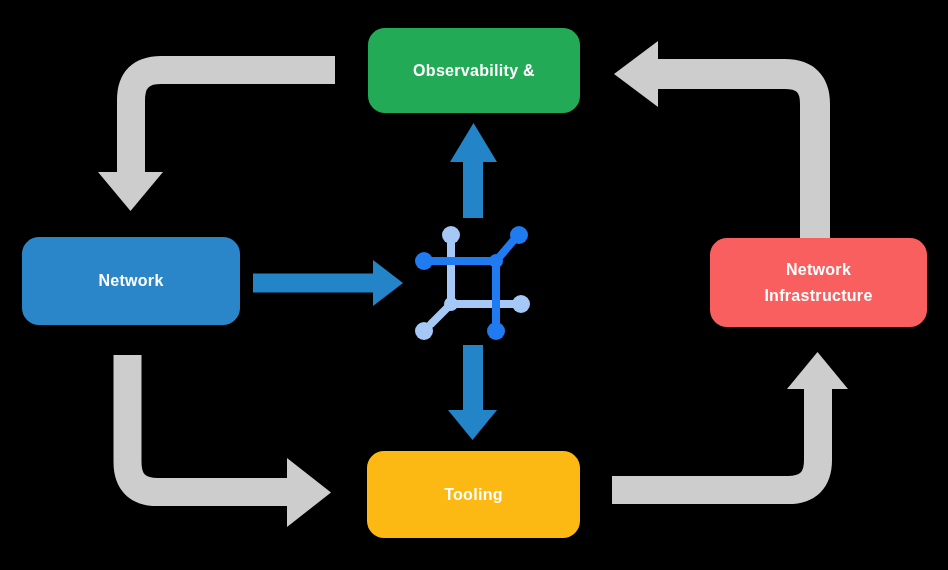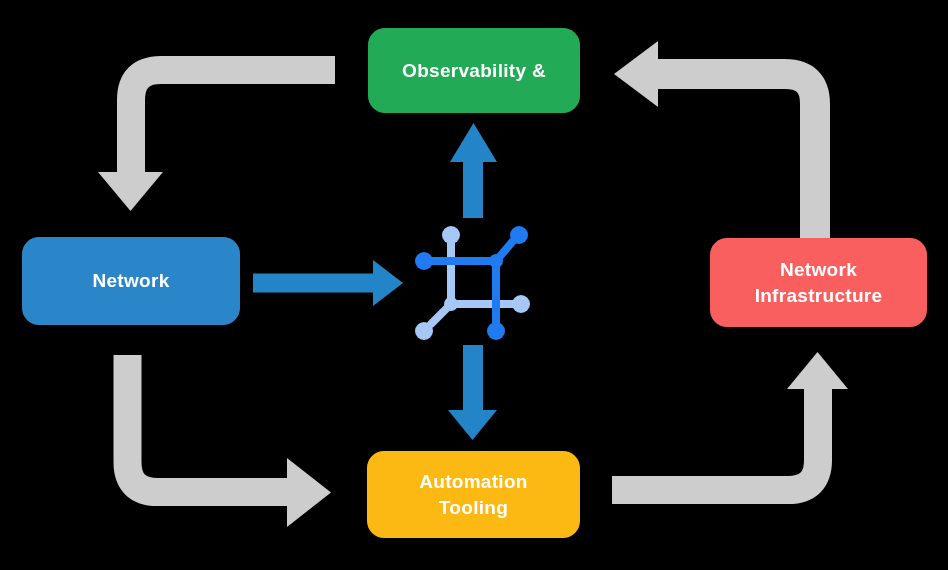--- a/index.html
+++ b/index.html
@@ -22,21 +22,21 @@
     height: 570px;
   }
   .node {
     position: absolute;
     border-radius: 17px;
     display: flex;
     flex-direction: column;
     align-items: center;
     justify-content: center;
     color: #ffffff;
-    font-size: 19px;
+    font-size: 16px;
     font-weight: 700;
     letter-spacing: 0.3px;
     line-height: 26px;
     text-align: center;
     z-index: 2;
   }
   .node span { display: block; }
   .node-observability { left: 368px; top: 28px;  width: 212px; height: 85px; }
   .node-operations    { left: 22px;  top: 237px; width: 218px; height: 88px; }
   .node-infrastructure{ left: 710px; top: 238px; width: 217px; height: 89px; }
@@ -55,21 +55,20 @@
   <div class="node node-operations" style="background-color: rgb(42, 134, 200);">
     <span>Network</span>
   </div>
 
   <div class="node node-infrastructure" style="background-color: rgb(250, 95, 95);">
     <span>Network</span>
     <span>Infrastructure</span>
   </div>
 
   <div class="node node-automation" style="background-color: rgb(252, 185, 19);">
-    <span>Automation</span>
     <span>Tooling</span>
   </div>
 
   <svg class="layer" viewBox="0 0 948 570" xmlns="http://www.w3.org/2000/svg">
 
     <g>
       <path d="M335,70 L161,70 Q131,70 131,100 L131,173" fill="none" stroke-width="28" stroke="#cdcdcd"></path>
       <polygon points="98,172 163,172 130.5,211" fill="#cdcdcd"></polygon>
     </g>
 

